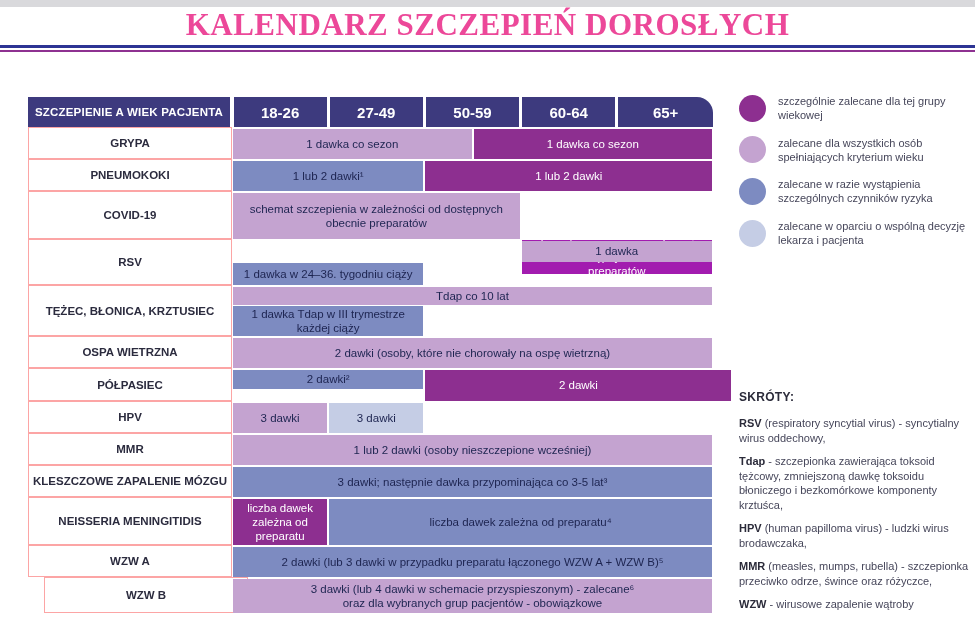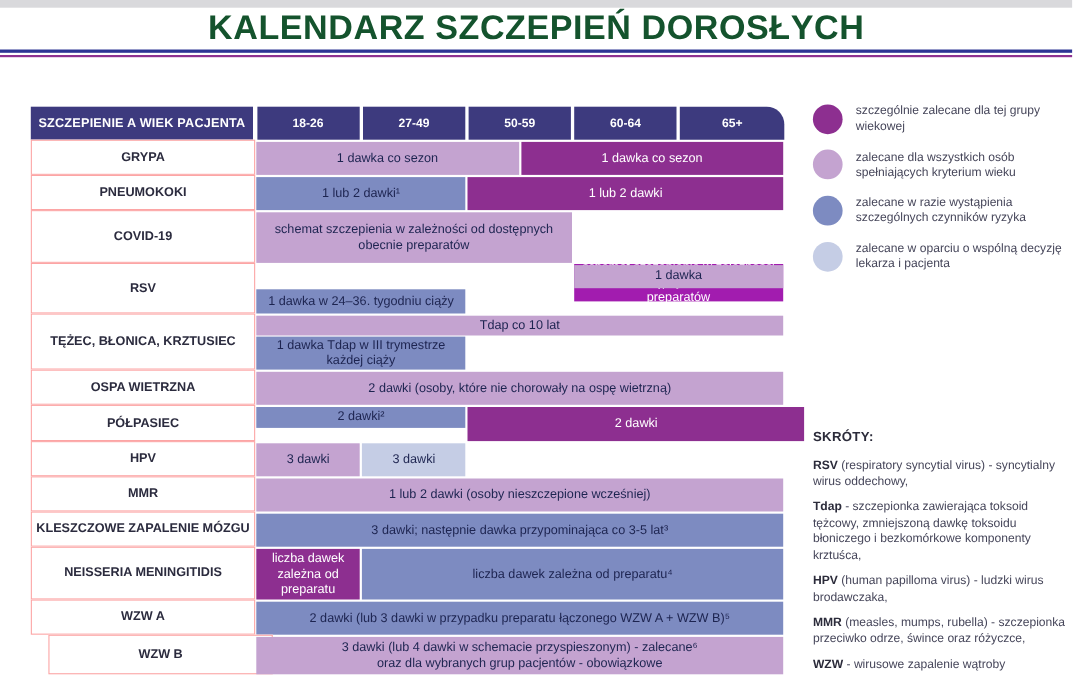--- a/index.html
+++ b/index.html
@@ -1,29 +1,29 @@
 <!DOCTYPE html>
 <html><head>
 <meta charset="utf-8">
 <style>
   html,body { margin:0; padding:0; background:#ffffff; }
   body { width:975px; height:621px; font-family:"Liberation Sans", sans-serif; }
   .page { position:relative; width:975px; height:621px; background:#ffffff; overflow:hidden; }
   .top-strip { position:absolute; left:0; top:0; width:975px; height:7px; background:#d9d9dc; }
   .title { position:absolute; top:7px; left:0; width:100%; margin:0; text-align:center;
-           font-size:31px; font-weight:800; color:#14532d; letter-spacing:0.5px; }
+           font-size:31px; font-weight:800; color:#ec4899; letter-spacing:0.5px;font-family:Liberation Serif, serif; }
   .rule1 { position:absolute; top:45px; left:0; width:975px; height:3px; background:#2d3494; }
   .rule2 { position:absolute; top:50px; left:0; width:975px; height:2px; background:#8e3191; }
 
   .vax-table { position:absolute; left:28px; top:97px; width:685px; height:521px; }
   .vax-table > div { position:absolute; }
   .hdr { background:#3d3a7e; color:#ffffff; display:flex; align-items:center; justify-content:center;
          font-weight:bold; box-sizing:border-box; }
   .hdr-label { font-size:11.5px; letter-spacing:0.2px; }
-  .hdr-age { font-size:11px; }
+  .hdr-age { font-size:15px; }
   .row-label { background:#ffffff; border:1px solid #fca5a5; box-sizing:border-box;
                display:flex; align-items:center; justify-content:center; text-align:center;
                font-size:11.5px; font-weight:600; color:#2b2b3e; padding:0 4px; }
   .bar { box-sizing:border-box; display:flex; align-items:center; justify-content:center;
          text-align:center; font-size:11.5px; line-height:1.22; white-space:pre-line;
          padding:0 4px; color:#1d2450; }
   .bar.white-text { color:#ffffff; }
 
   .legend { position:absolute; left:739px; top:94px; width:231px;
             display:flex; flex-direction:column; gap:13px; }

